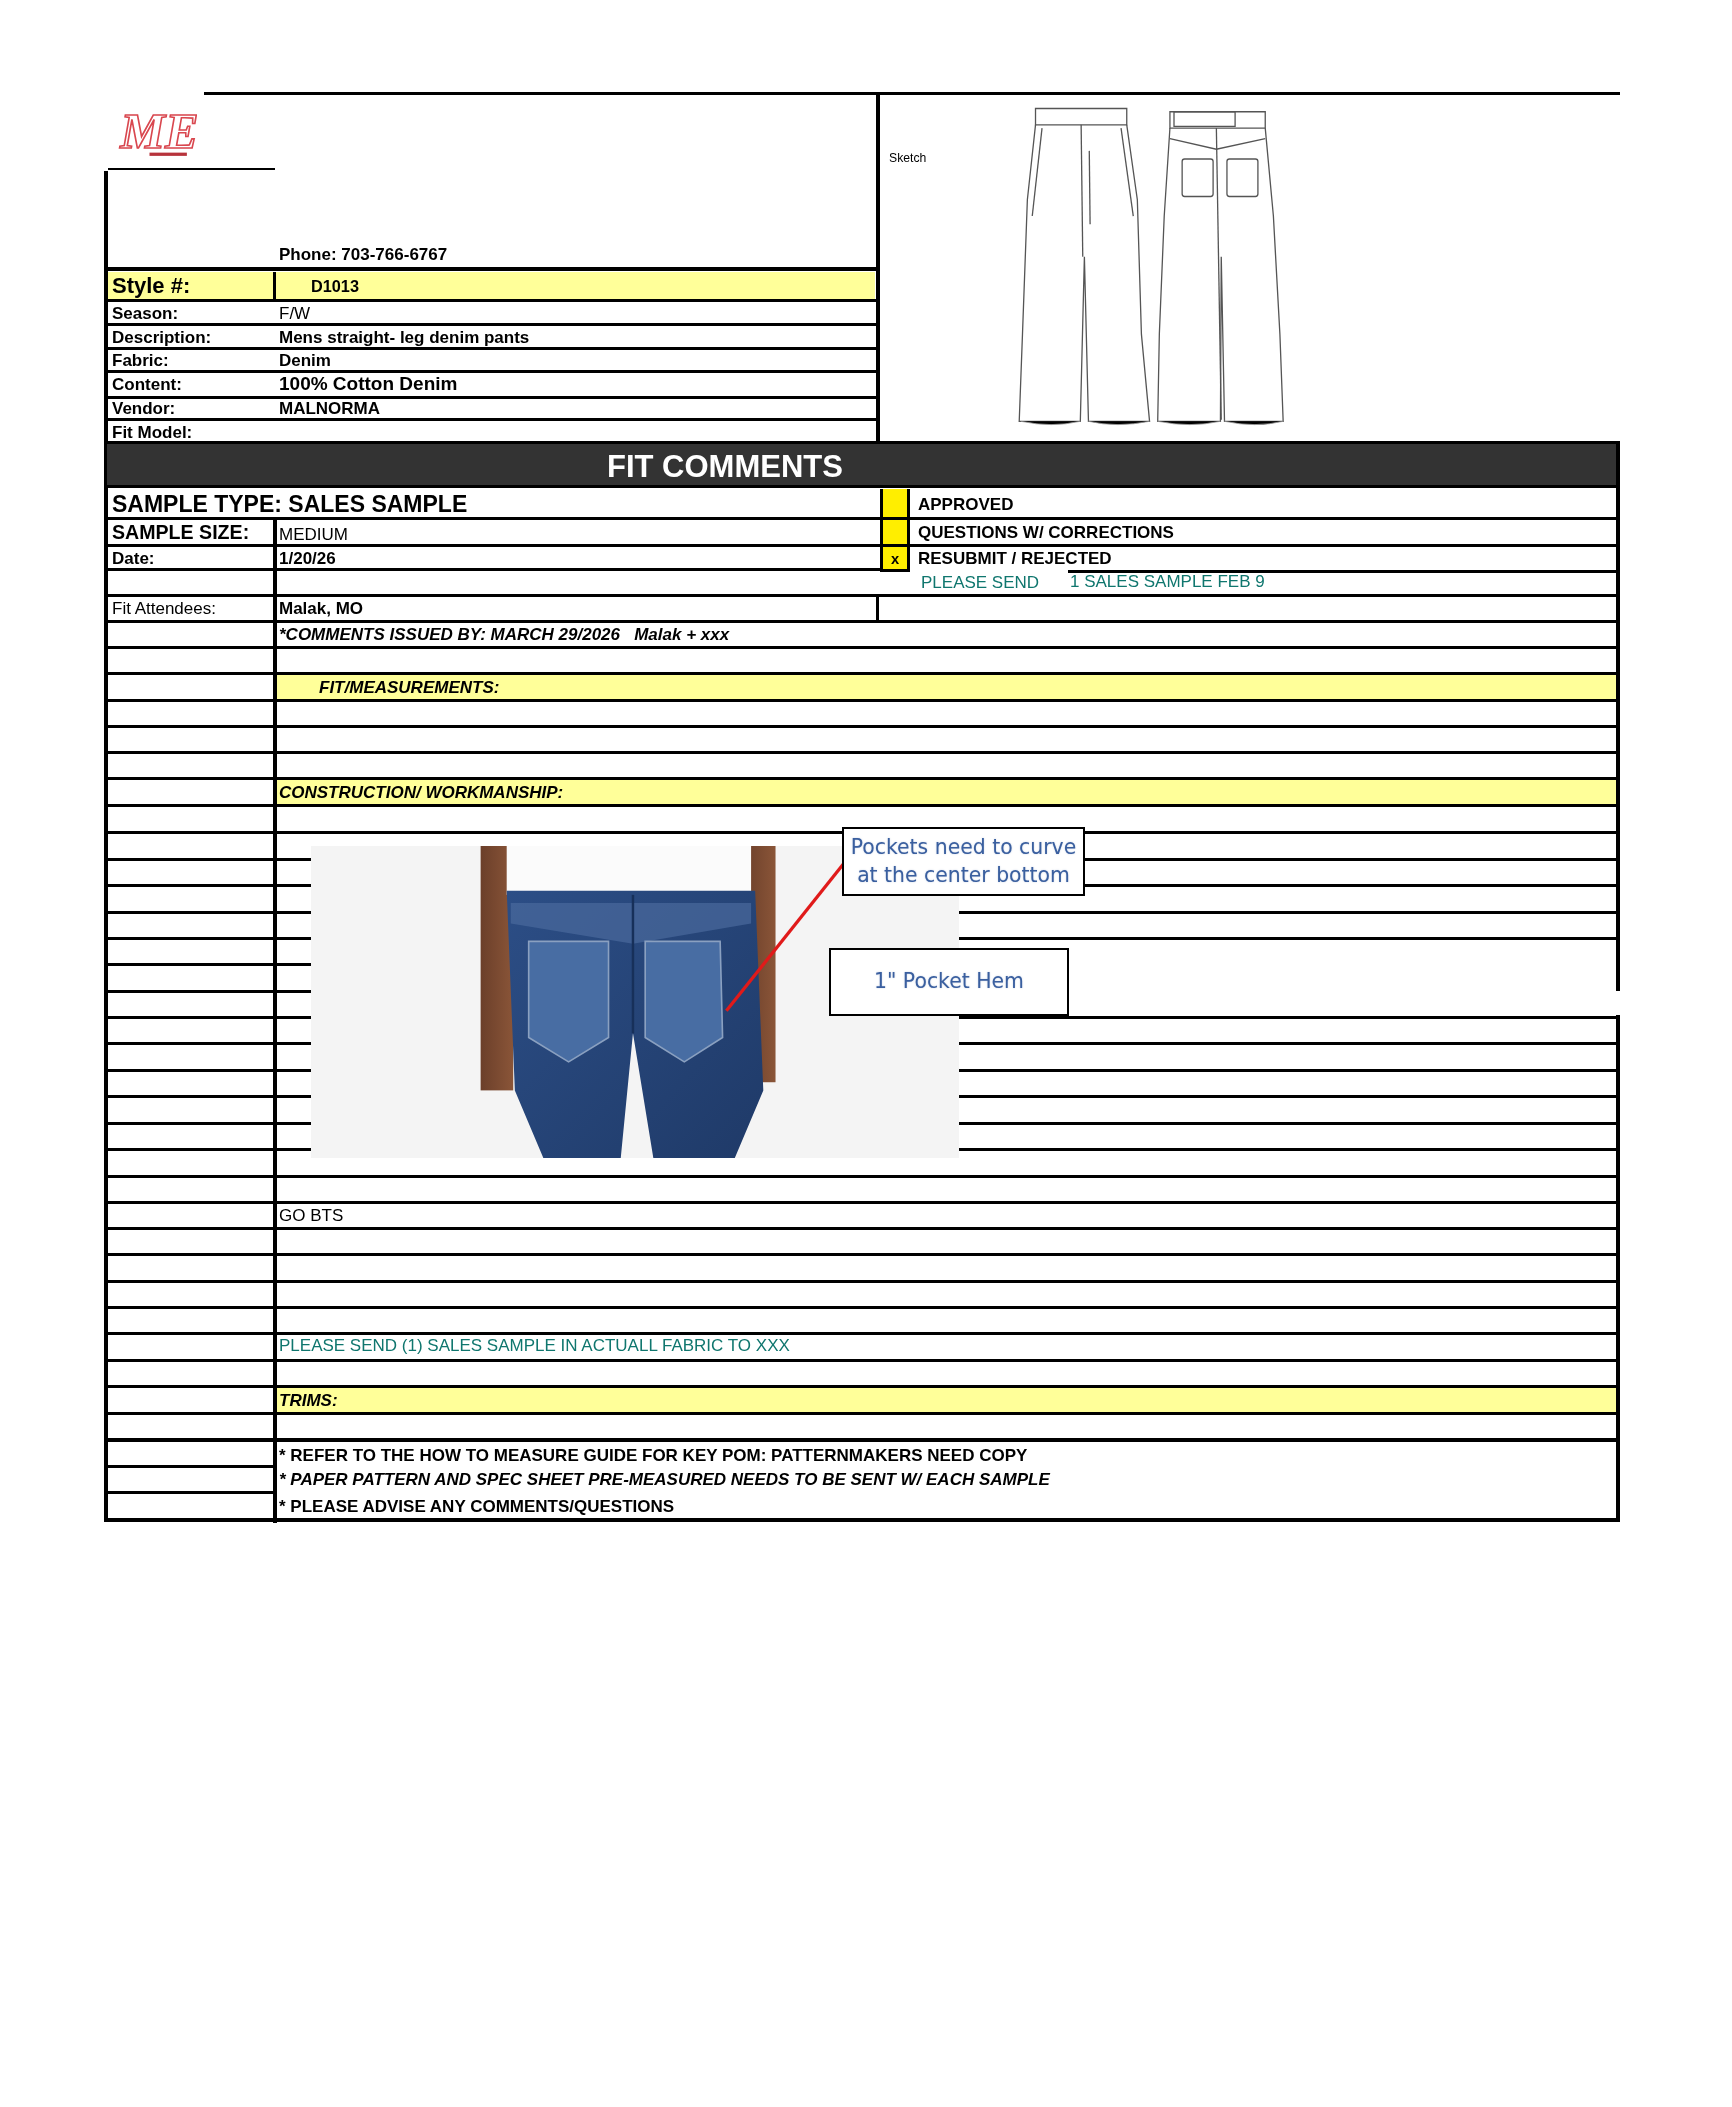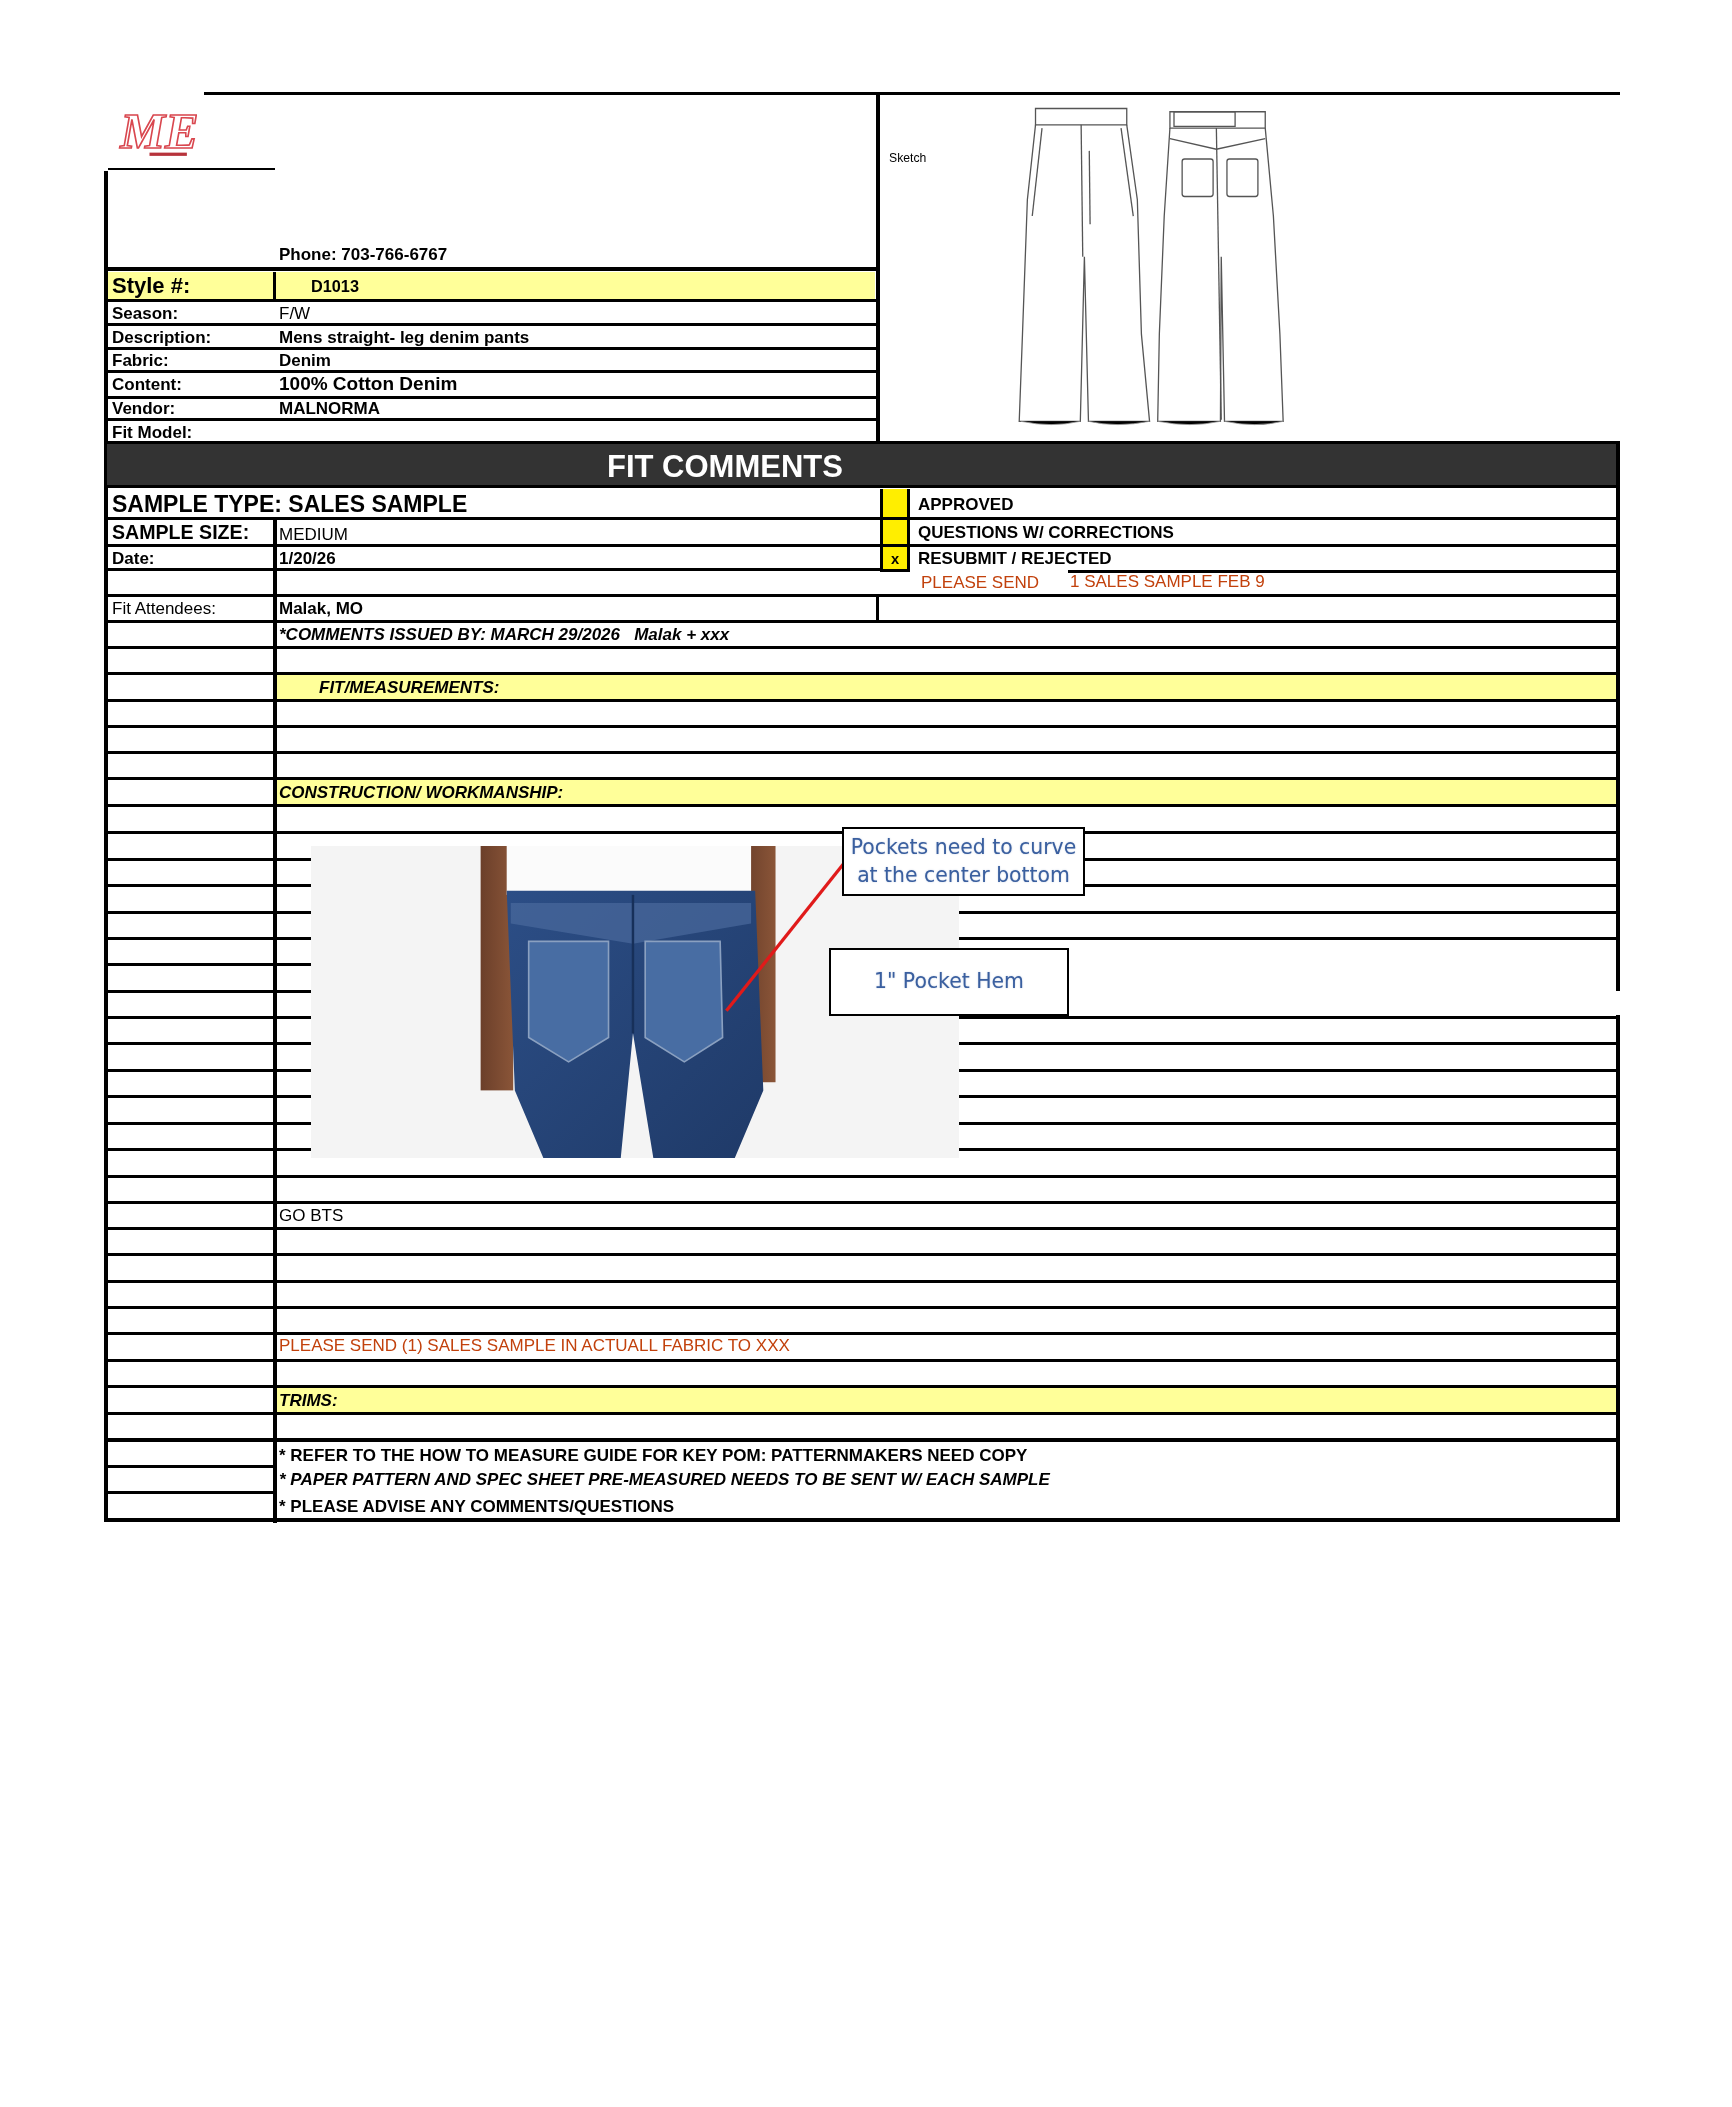--- a/index.html
+++ b/index.html
@@ -3,21 +3,21 @@
 <meta charset="utf-8">
 <style>
   html,body{margin:0;padding:0;background:#fff;}
   body{width:1733px;height:2108px;position:relative;overflow:hidden;font-family:"Liberation Sans",sans-serif;color:#000;}
   .abs{position:absolute;box-sizing:border-box;}
   .hline{position:absolute;background:#000;}
   .vline{position:absolute;background:#000;}
   .txt{position:absolute;white-space:nowrap;line-height:1;}
   .b{font-weight:bold;}
   .it{font-style:italic;}
-  .red{color:#c2410c;}
+  .red{color:#0f766e;}
   .pale{background:#ffff99;}
   .yel{background:#ffee00;}
   .callout{position:absolute;box-sizing:border-box;background:#fff;border:2.4px solid #000;color:#3a5f9f;font-family:"DejaVu Sans",sans-serif;font-size:20.4px;text-align:center;display:flex;flex-direction:column;justify-content:center;line-height:1.35;text-shadow:0 0 1.6px rgba(58,95,159,.35);}
 </style>
 </head>
 <body>
 
 <div class="hline" style="left:204px;top:92px;width:1416px;height:3.3px;"></div>
 <div class="vline" style="left:104px;top:171px;width:4.1px;height:1351px;"></div>
 <div class="vline" style="left:876px;top:92px;width:4.1px;height:352px;"></div>

